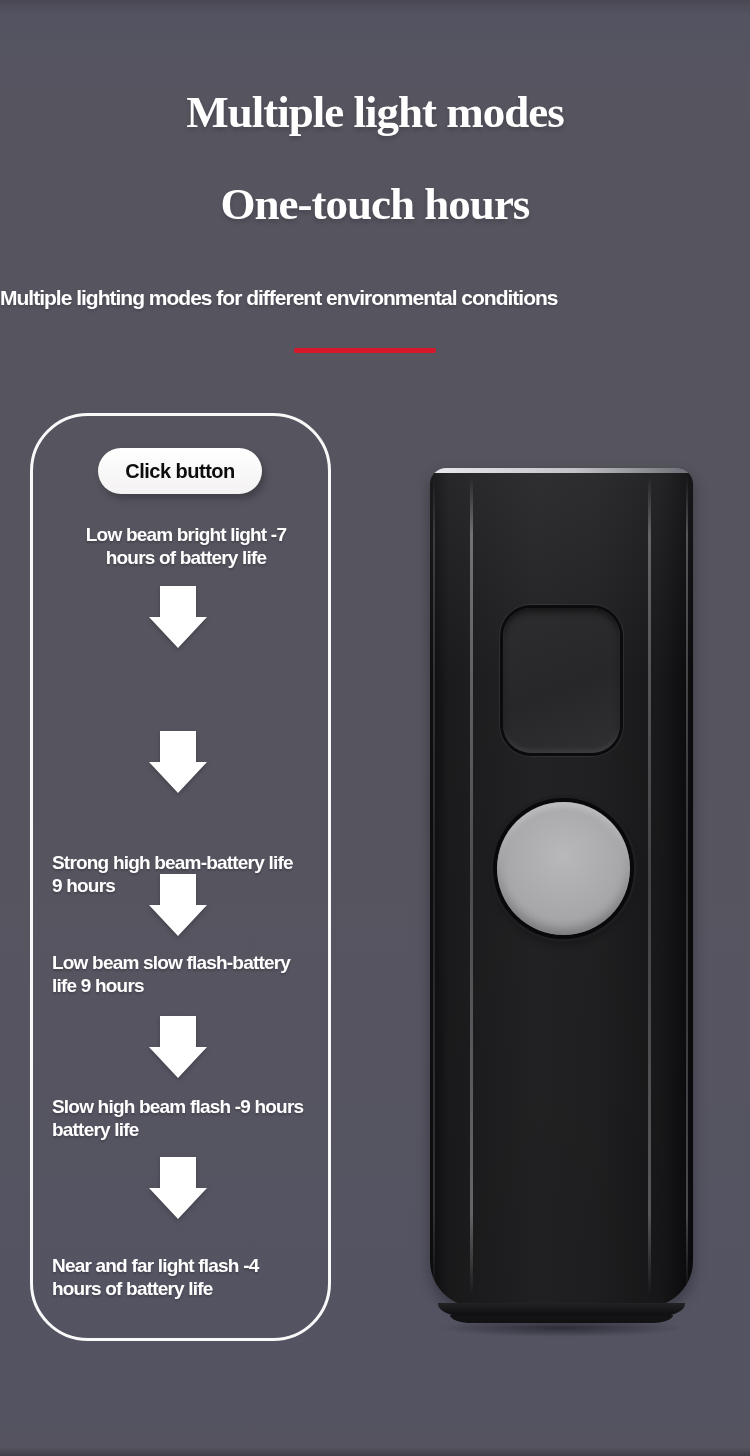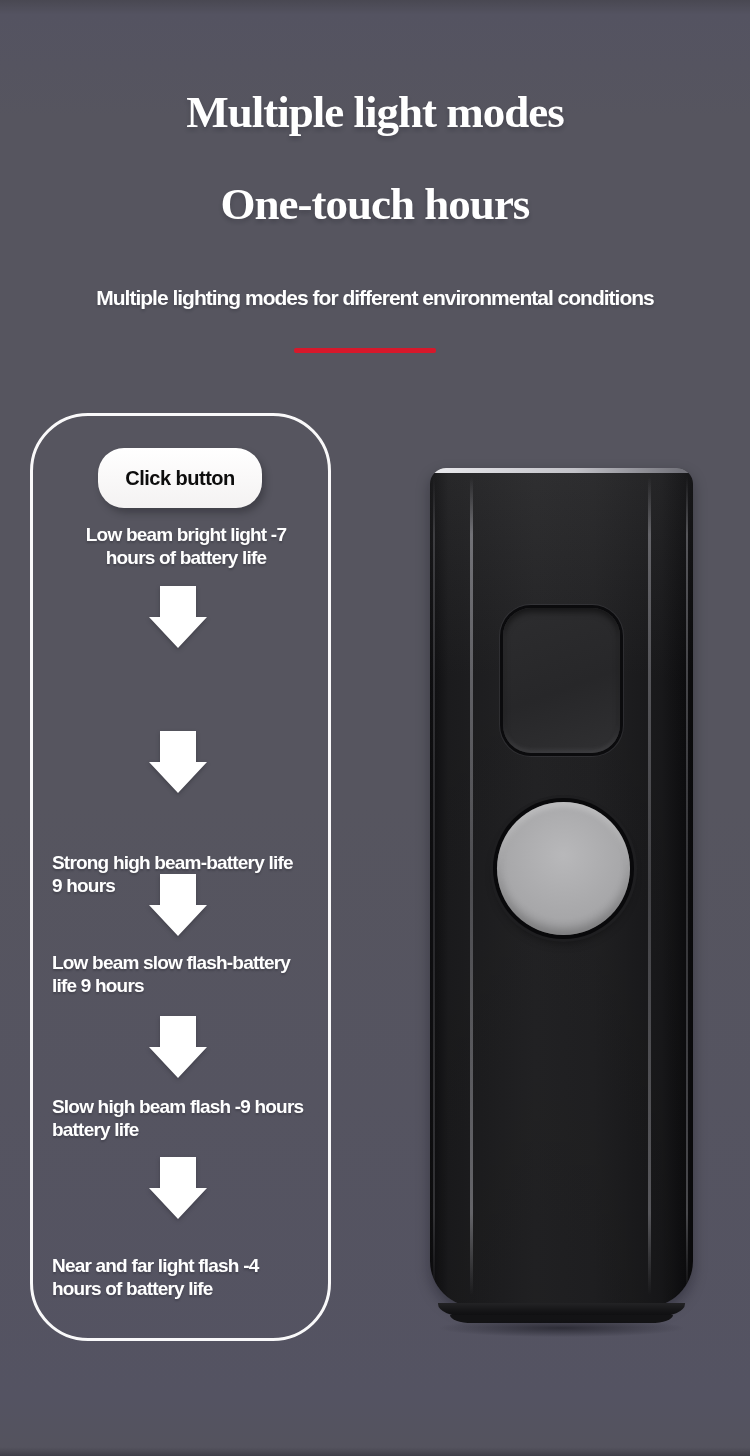--- a/index.html
+++ b/index.html
@@ -12,35 +12,35 @@
   }
   .abs{position:absolute;}
   
   .title{
     left:0;right:0;text-align:center;color:#ffffff;font-weight:700;
     font-size:45px;line-height:45px;letter-spacing:-1px;
     text-shadow:0 3px 4px rgba(20,20,28,.22);
     font-family:Liberation Serif, serif;
   }
   .subtitle{
-    left:0;right:0;top:285px;text-align:center;color:#ffffff;font-weight:700;
+    left:0;right:0;top:285px;color:#ffffff;font-weight:700;
     font-size:21px;line-height:26px;letter-spacing:-1px;
     text-shadow:0 2px 3px rgba(20,20,28,.22);
   }
   .red-line{
     left:294px;top:348px;width:142px;height:5px;border-radius:2px;
     background:#d7182b;
   }
   
   .flow-panel{
     left:30px;top:413px;width:301px;height:928px;box-sizing:border-box;
     border:3px solid rgba(255,255,255,.97);border-radius:58px;
   }
   .pill{
-    left:65px;top:32px;width:164px;height:60px;border-radius:26px;
+    left:65px;top:32px;width:164px;height:46px;border-radius:26px;
     background:linear-gradient(180deg,#ffffff,#f4f2f2);
     box-shadow:3px 5px 7px rgba(25,25,32,.35);
     display:flex;align-items:center;justify-content:center;
     color:#0d0d0d;font-weight:700;font-size:20px;letter-spacing:-0.5px;
   }
   .step{
     left:19px;width:268px;color:#ffffff;font-weight:700;
     font-size:19px;line-height:23px;letter-spacing:-0.8px;
     white-space:pre-line;text-shadow:0 2px 2px rgba(20,20,28,.25);
   }

